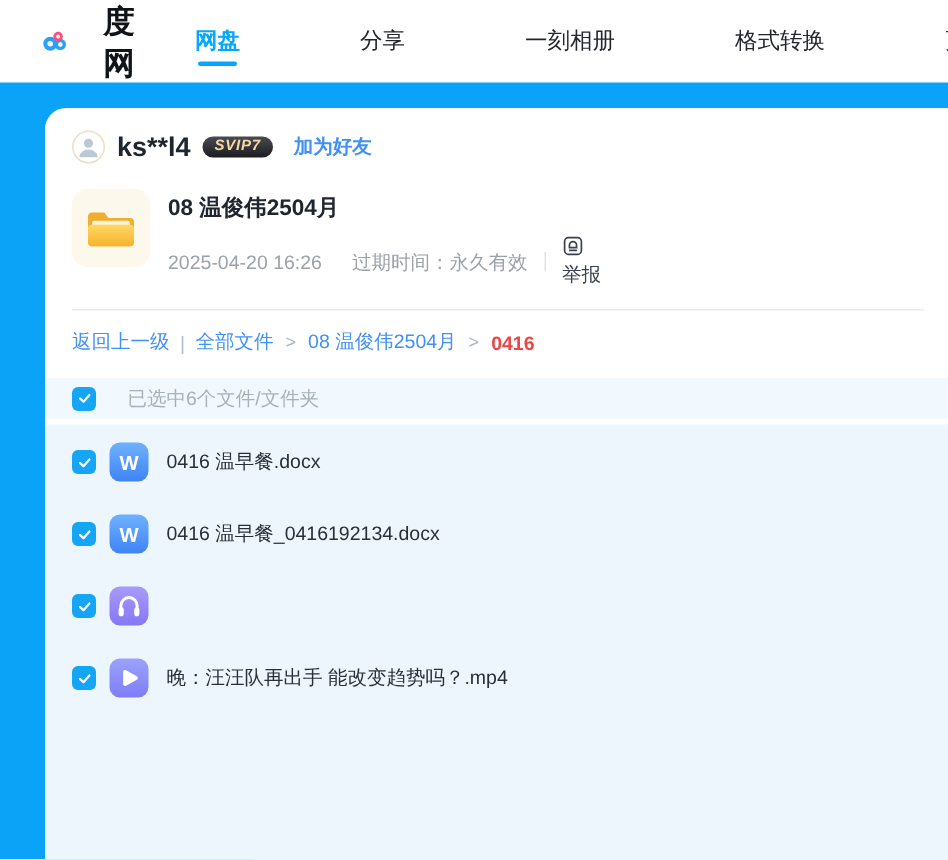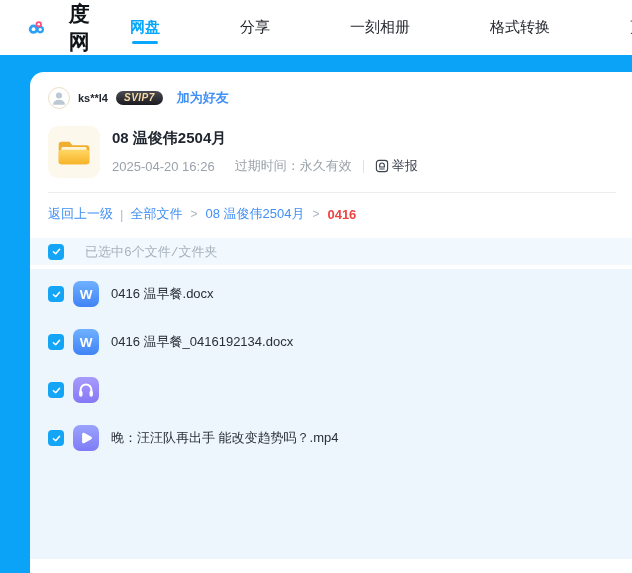--- a/index.html
+++ b/index.html
@@ -21,52 +21,52 @@
 
   
   .page-blue { position:relative; height:518px; background:var(--page-bg,#0ba3f8); }
   .card { position:absolute; left:30px; top:17px; right:0; bottom:0;
     background:#fff; border-top-left-radius:14px; overflow:hidden; }
 
   
   .user-row { display:flex; align-items:center; margin:14px 0 0 18px; height:24px; }
   .avatar { width:22px; height:22px; border-radius:50%; background:#fff;
     border:1px solid #ece0c6; display:flex; align-items:center; justify-content:center; overflow:hidden; }
-  .user-name { margin-left:8px; font-size:11px; font-weight:bold; color:#20262f; }
+  .user-name { margin-left:8px; font-size:18px; font-weight:bold; color:#20262f; }
   .vip-badge { margin-left:8px; padding:1px 8px 2px; border-radius:9px;
     background:linear-gradient(180deg,#4b4b53,#1b1b21);
     color:var(--badge-gold,#f7d9a4); font-size:10px; font-weight:bold; font-style:italic;
     letter-spacing:.5px; cursor:pointer; }
   .add-friend { margin-left:14px; font-size:13px; font-weight:bold;
     color:var(--link-blue,#4090f5); cursor:pointer; }
 
   
   .share-info { display:flex; margin:16px 0 0 18px; }
   .folder-box { width:52px; height:52px; border-radius:10px; background:#fcf8ec;
     display:flex; align-items:center; justify-content:center; }
   .share-texts { margin-left:12px; padding-top:3px; }
   .share-title { font-size:15px; font-weight:bold; color:#20262f; }
   .share-meta { display:flex; align-items:center; margin-top:9px; font-size:13px; color:#9aa2ab; }
   .share-date { margin-right:20px; }
   .meta-sep { width:1px; height:13px; background:#dfe3e8; margin:0 11px; }
-  .report { display:flex; align-items:center; gap:3px; color:#3a424e; cursor:pointer; }
+  .report { display:flex; align-items:flex-start; gap:3px; color:#3a424e; cursor:pointer;flex-direction:column; }
 
   .divider { border-top:1px solid #ececec; margin:14px 16px 0 18px; }
 
   
   .breadcrumb { display:flex; align-items:center; margin:12px 0 0 18px; font-size:13px; white-space:nowrap; }
   .crumb-link { color:var(--link-blue,#4090f5); cursor:pointer; }
   .crumb-pipe { color:#aebcd2; margin:0 7px; }
   .crumb-gt { color:#aab4bd; margin:0 8px; font-size:12px; }
   .crumb-current { color:#ef4444; font-weight:bold; }
 
   
   .select-bar { display:flex; align-items:center; margin-top:15px; height:27px;
     background:#f2f9fe; padding-left:18px; }
-  .select-summary { margin-left:21px; font-size:13px; color:#a7b2bc;font-family:Liberation Mono, monospace; }
+  .select-summary { margin-left:21px; font-size:13px; color:#a7b2bc; }
 
   
   .checkbox { width:16px; height:16px; border-radius:4px; background:var(--checkbox-blue,#14a5f6);
     display:inline-flex; align-items:center; justify-content:center; cursor:pointer; flex:none; }
   .checkbox svg { width:11px; height:11px; }
 
   
   .file-panel { margin-top:4px; background:var(--row-bg,#edf6fd); height:290px; padding-top:1px; }
   .file-row { display:flex; align-items:center; height:48px; padding-left:18px; cursor:pointer; }
   .file-icon { width:26px; height:26px; border-radius:7px; margin-left:9px; flex:none;

